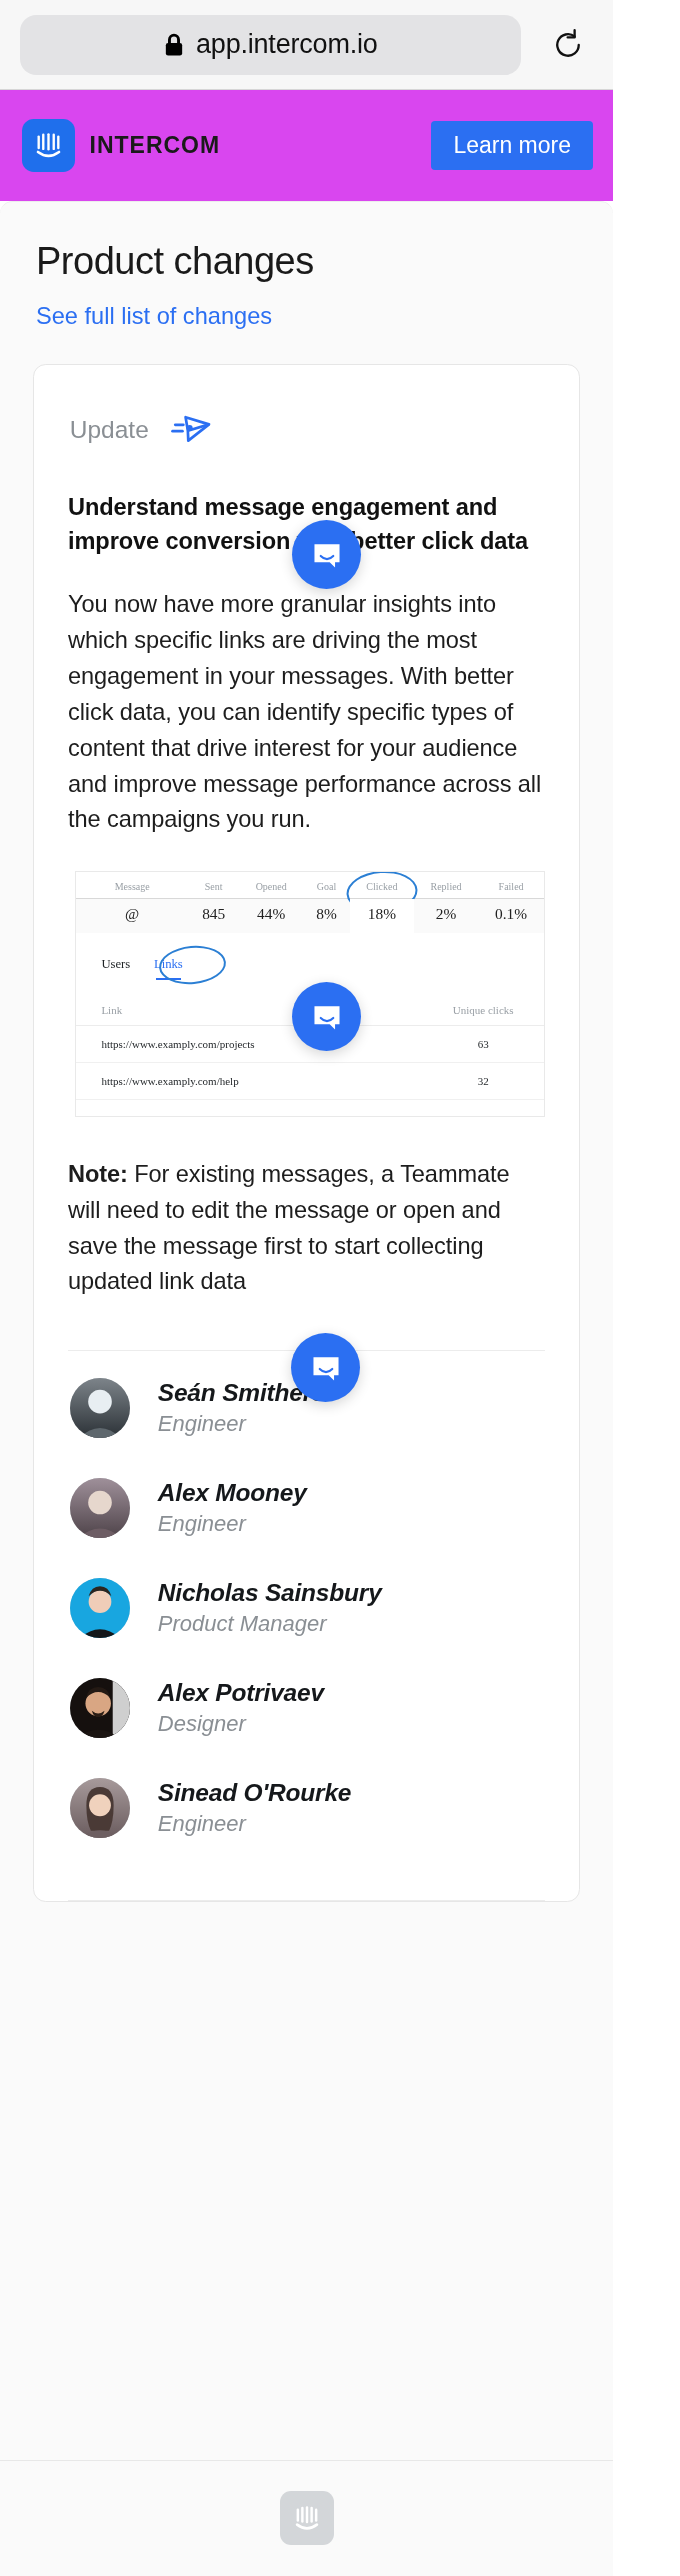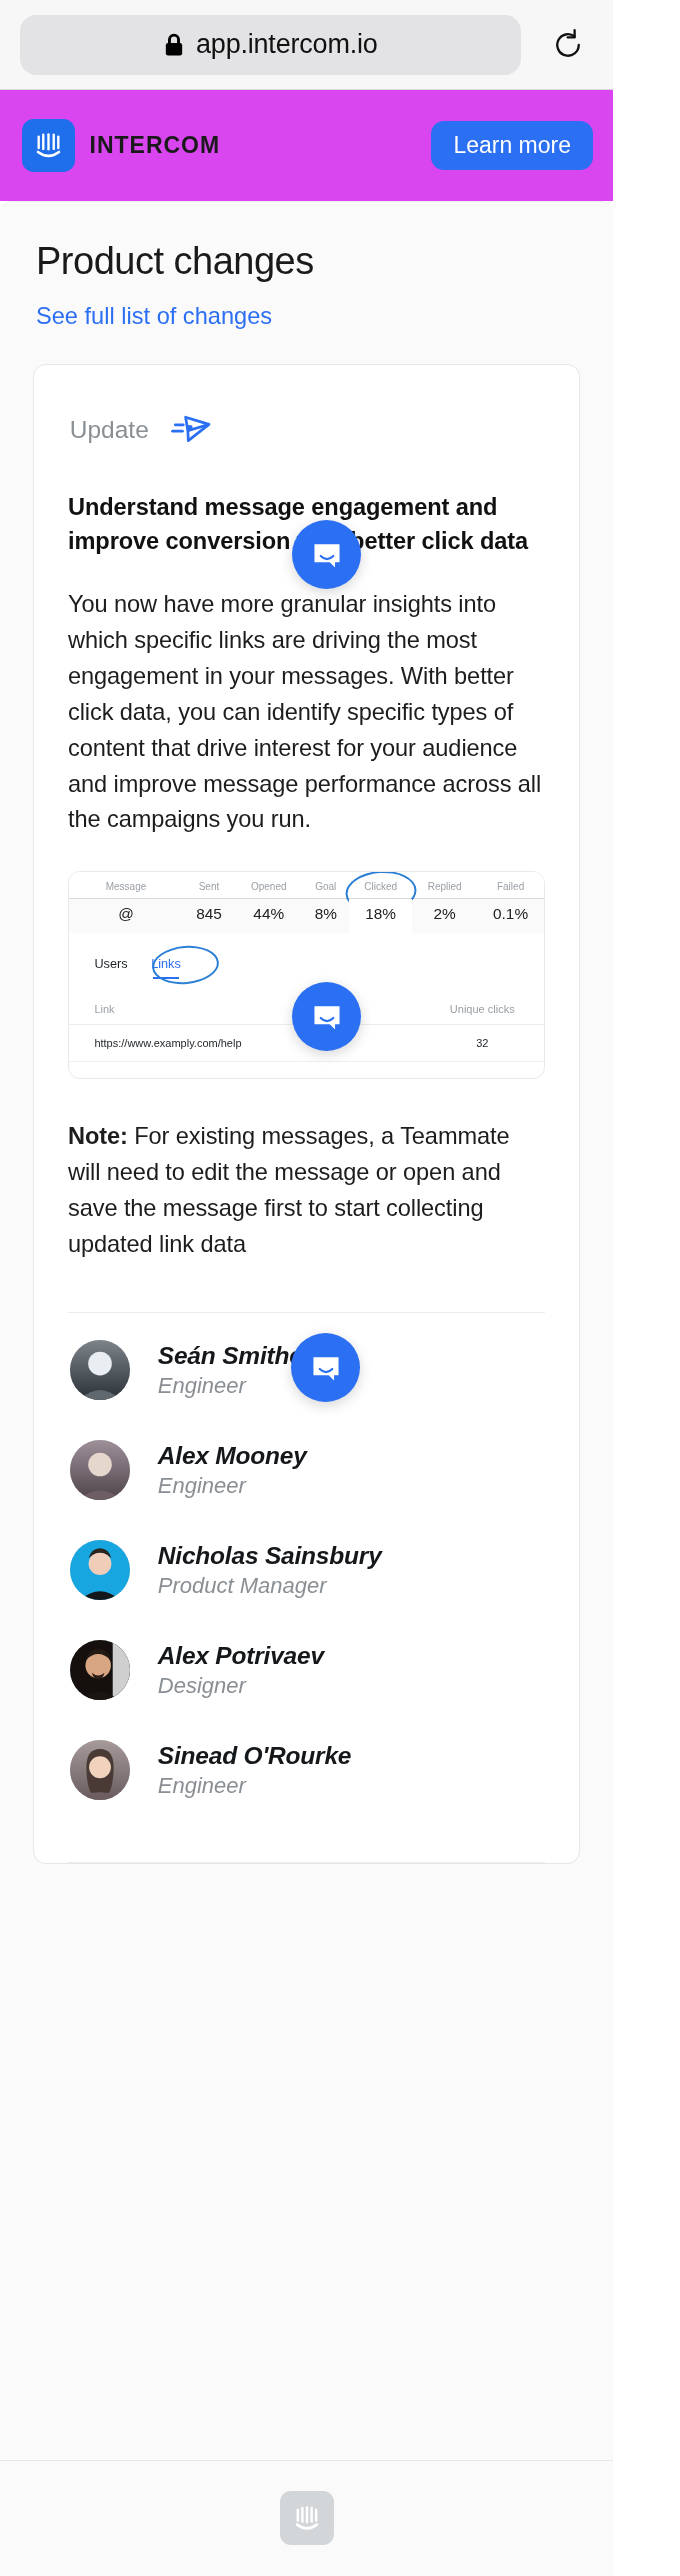--- a/index.html
+++ b/index.html
@@ -66,21 +66,21 @@
     font-size: 23px;
     font-weight: bold;
     letter-spacing: 1px;
     color: #1a1a1a;
   }
   .learn-more {
     margin-left: auto;
     background: #2b6ff2;
     color: #fff;
     border: none;
-    border-radius: 13px;
+    border-radius: 4px;
     font-size: 23px;
     font-family: "Liberation Sans", sans-serif;
     padding: 12.7px 22px;
     cursor: pointer;
     line-height: 1;
   }
 
   
   .content {
     position: relative;
@@ -136,25 +136,26 @@
   .body-para {
     margin-top: 29px;
     font-size: 23.6px;
     color: #1d1d1d;
     line-height: 1.52;
     letter-spacing: -0.1px;
   }
 
   
   .embed {
-    margin: 33px 0 0 0;
+    margin: 33px 0 0 7px;
     border: 0.9px solid #e9e9e9;
-    border-radius: 12px;
+    border-radius: 0;
     background: #fff;
     overflow: hidden;
+    font-family: Liberation Serif, serif;
   }
   .embed-inner { padding: 0 0 16.3px 0; }
   .metric-table { width: 100%; border-collapse: collapse; }
   .metric-table th {
     font-size: 10px;
     font-weight: normal;
     color: #9aa0a6;
     padding: 8.2px 3.6px 6.3px 3.6px;
     text-align: center;
     border-bottom: 0.9px solid #d8d8d8;
@@ -422,20 +423,24 @@
 
           <table class="links-table">
             <thead>
               <tr>
                 <th>Link</th>
                 <th class="num">Unique clicks</th>
               </tr>
             </thead>
             <tbody>
               <tr>
+                <td>https://www.examply.com/projects</td>
+                <td class="num">63</td>
+              </tr>
+              <tr>
                 <td>https://www.examply.com/help</td>
                 <td class="num">32</td>
               </tr>
             </tbody>
           </table>
         </div>
       </div>
 
       <p class="note">
         <b>Note:</b><span> For existing messages, a Teammate will need to edit the message or open and save the message first to start collecting updated link data</span>

